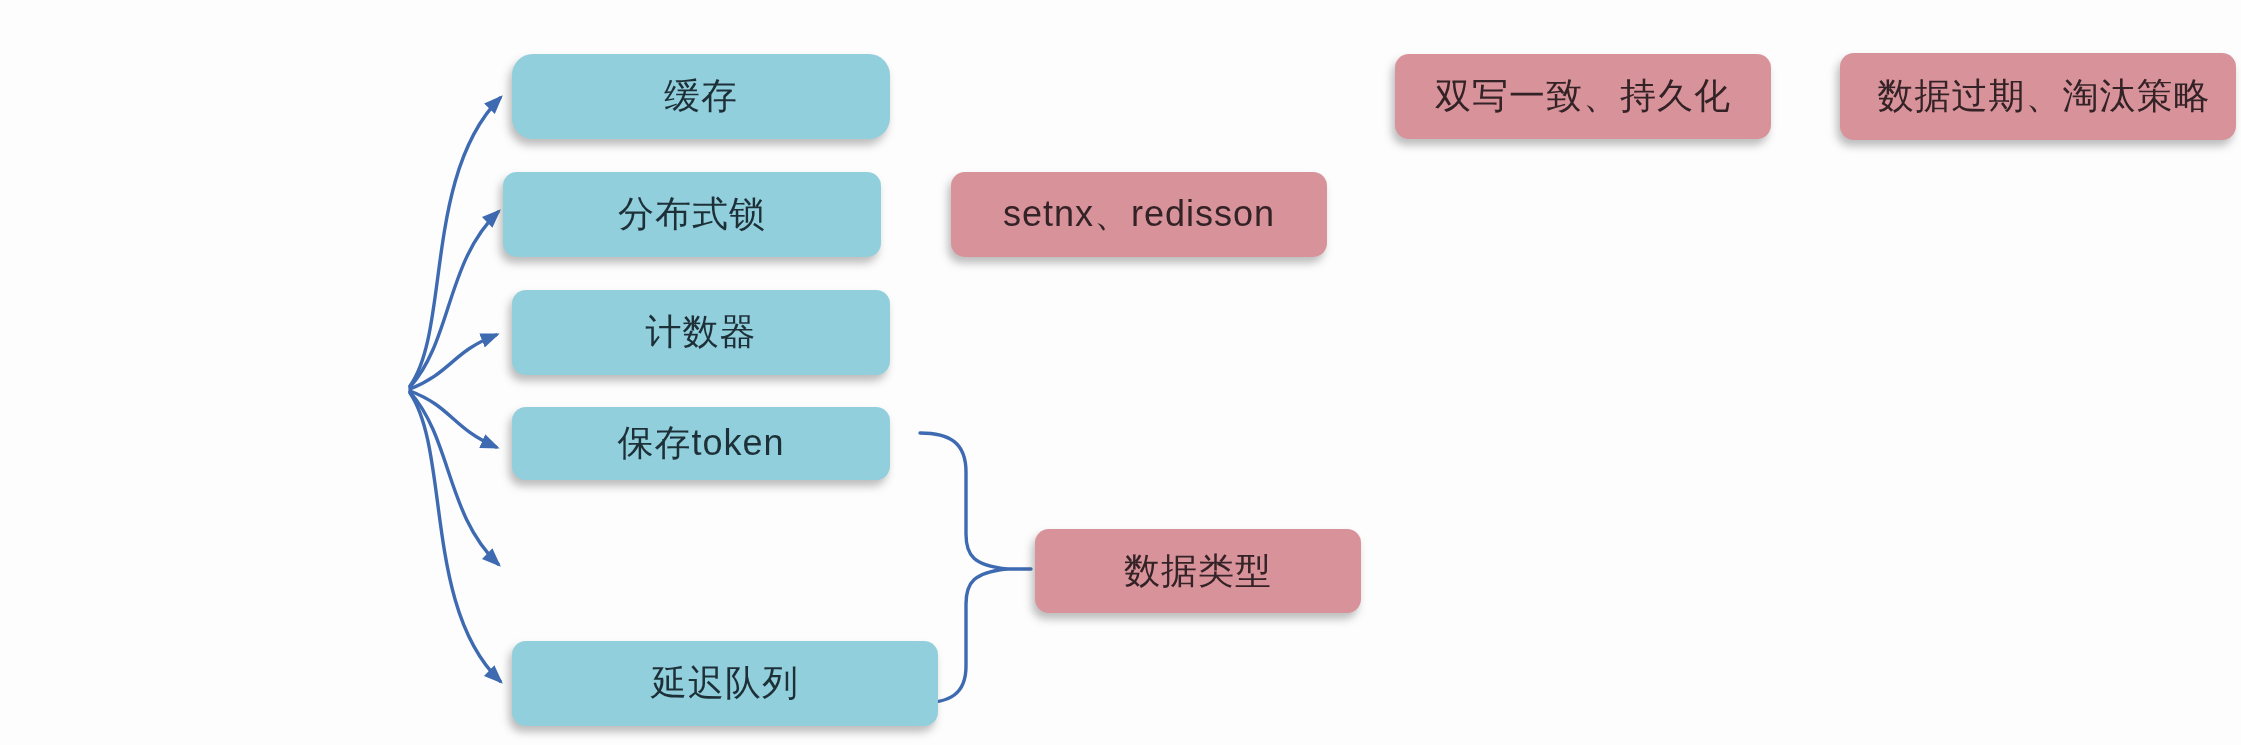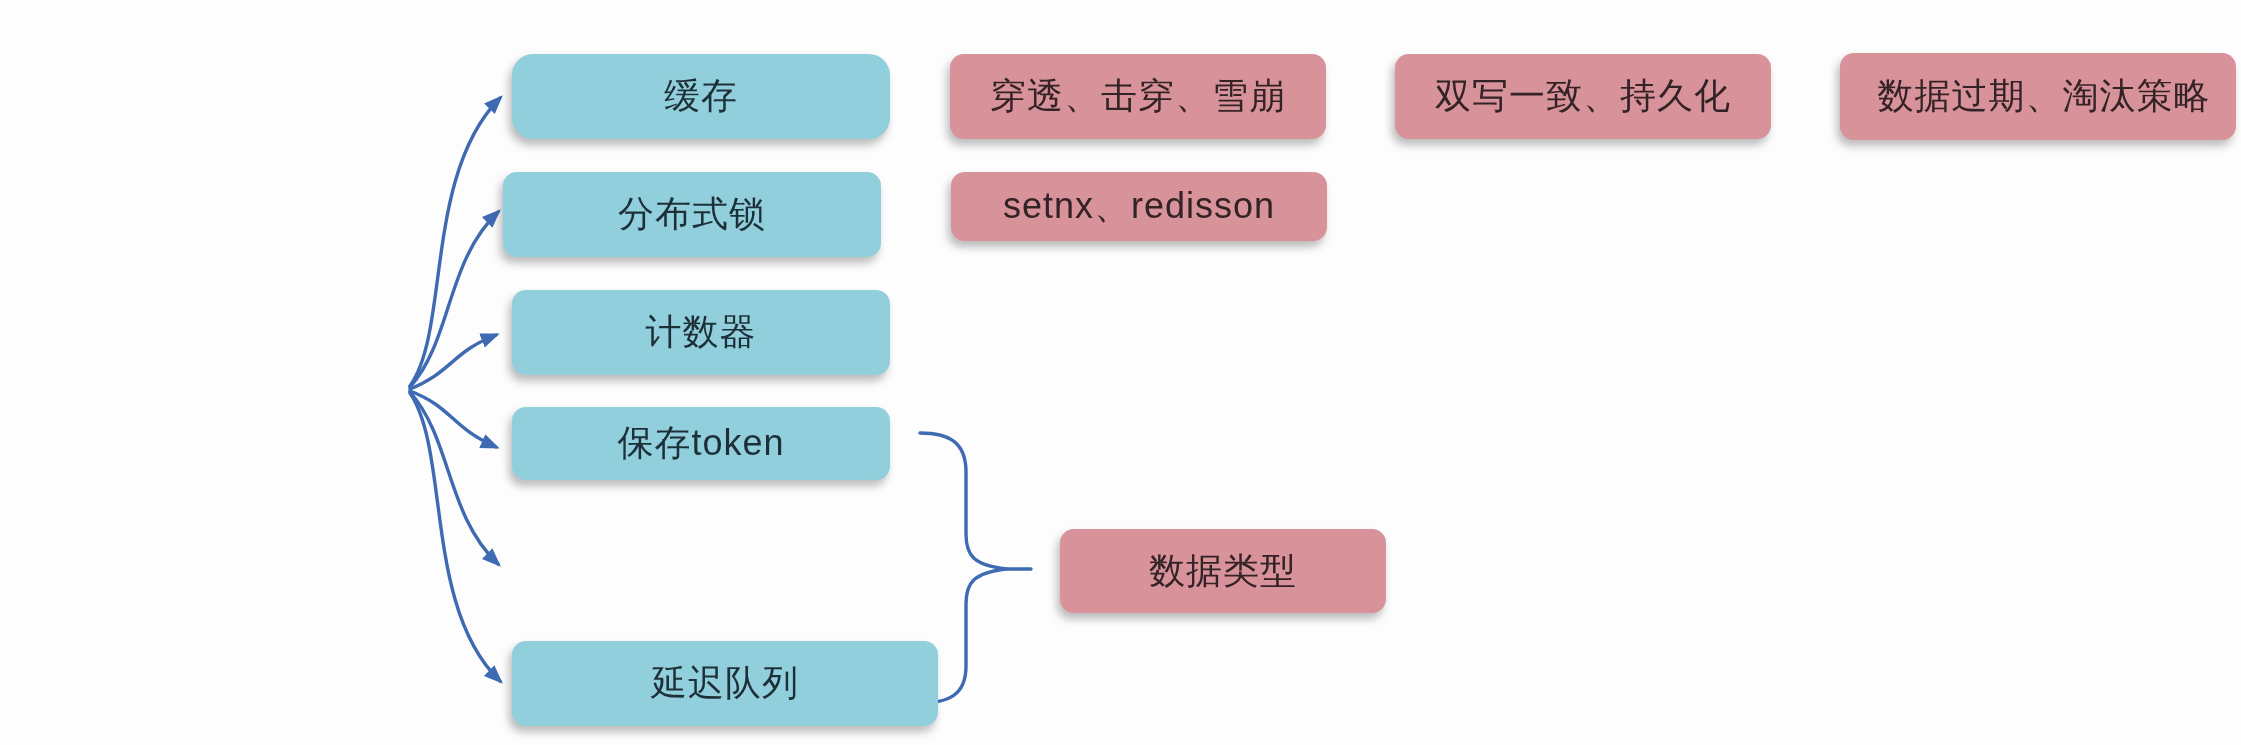--- a/index.html
+++ b/index.html
@@ -102,31 +102,28 @@
   <div class="node node-scenario" style="left:512px; top:290px; width:378px; height:85px;">
     <span>计数器</span>
   </div>
   <div class="node node-scenario" style="left:512px; top:407px; width:378px; height:73px;align-items:center;">
     <span>保存token</span>
   </div>
   <div class="node node-scenario" style="left:512px; top:641px; width:426px; height:85px;">
     <span>延迟队列</span>
   </div>
 
-  <div class="node node-detail" style="left:950px; top:54px; width:376px; height:85px;">
-    <span>穿透、击穿、雪崩</span>
-  </div>
   <div class="node node-detail" style="left:1395px; top:54px; width:376px; height:85px;">
     <span>双写一致、持久化</span>
   </div>
   <div class="node node-detail" style="left:1840px; top:53px; width:396px; height:87px;padding-left:12px;">
     <span>数据过期、淘汰策略</span>
   </div>
 
-  <div class="node node-detail" style="left:951px; top:172px; width:376px; height:69px;">
+  <div class="node node-detail" style="left:951px; top:172px; width:376px; height:85px;">
     <span>setnx、redisson</span>
   </div>
 
-  <div class="node node-detail" style="left:1060px; top:529px; width:326px; height:84px;">
+  <div class="node node-detail" style="left:1035px; top:529px; width:326px; height:84px;">
     <span>数据类型</span>
   </div>
 
 </div>
 
 </body></html>

